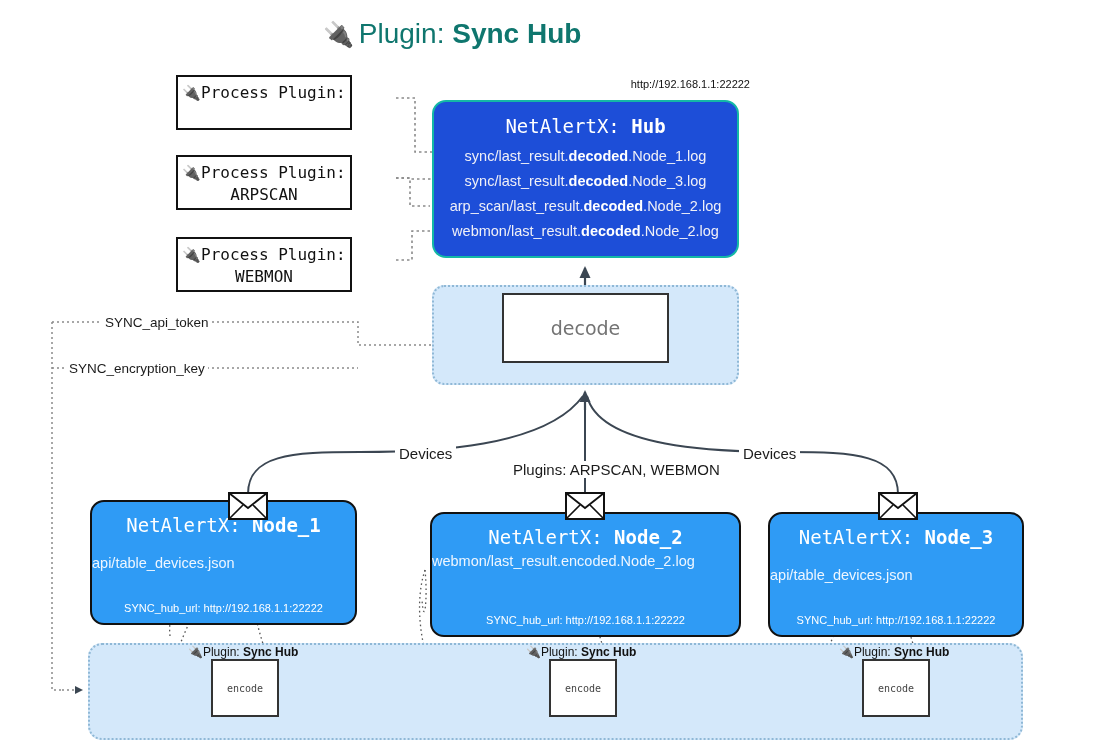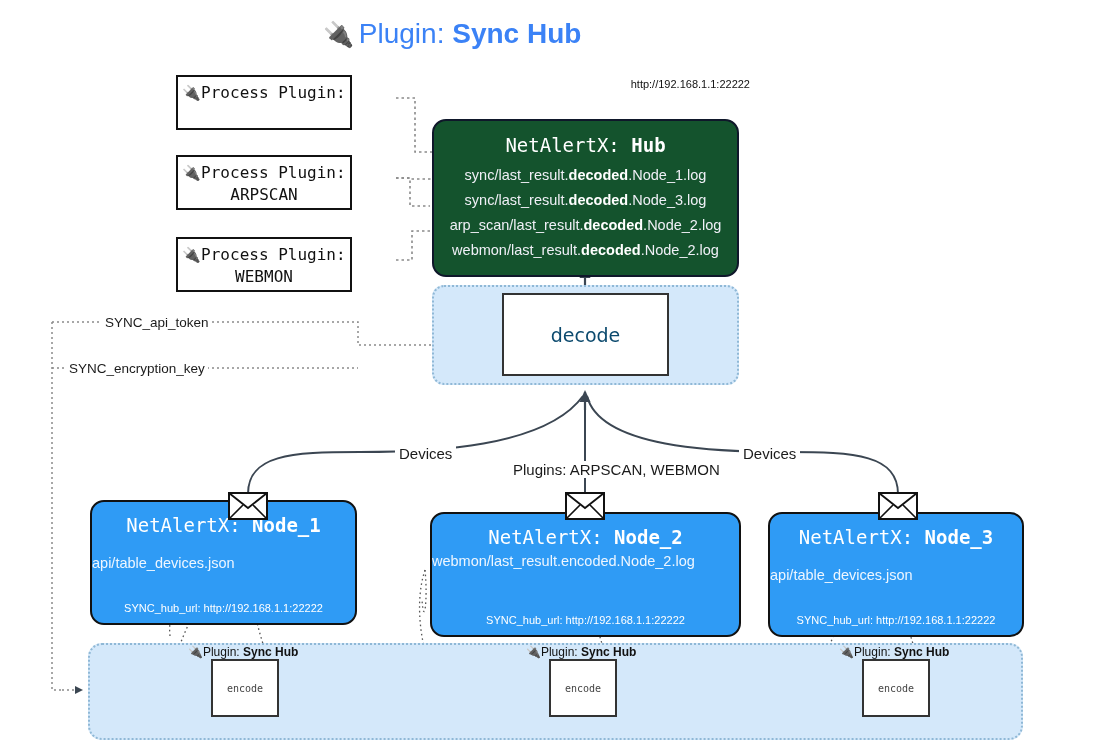--- a/index.html
+++ b/index.html
@@ -23,21 +23,21 @@
     z-index: 1;
   }
 
   
   .title {
     position: absolute;
     left: 0; top: 18px;
     width: 905px;
     text-align: center;
     font-size: 28px;
-    color: #3b82f6;
+    color: #0f766e;
     white-space: nowrap;
     z-index: 4;
   }
   .title .plug { font-size: 25px; margin-right: 4px; }
   .title .tnorm { font-weight: 400; }
   .title .tbold { font-weight: 700; }
 
   
   .pp-box {
     position: absolute;
@@ -64,25 +64,24 @@
     width: 320px;
     text-align: right;
     font-size: 11px;
     color: #111;
     z-index: 4;
   }
   .hub {
     position: absolute;
     left: 432px; top: 100px;
     width: 307px; height: 158px;
-    background: #14532d;
-    border: 2px solid #0f172a;
+    background: #1d4ed8;
+    border: 2px solid #14b8a6;
     border-radius: 14px;
     z-index: 3;
-    margin-top: 19px;
   }
   .hub-title {
     text-align: center;
     font-family: "DejaVu Sans Mono", monospace;
     font-size: 19px;
     color: #ffffff;
     margin-top: 13px;
     white-space: nowrap;
   }
   .hub-title b { font-weight: 700; }
@@ -105,30 +104,30 @@
     left: 432px; top: 285px;
     width: 307px; height: 100px;
     background: #d4e8fa;
     border: 2px dotted #8fb8d6;
     border-radius: 12px;
     z-index: 2;
   }
   .decode-box {
     position: absolute;
     left: 502px; top: 293px;
-    width: 167px; height: 83px;
+    width: 167px; height: 70px;
     background: #ffffff;
     border: 2px solid #333;
     z-index: 3;
     display: flex;
     align-items: center;
     justify-content: center;
     font-family: "DejaVu Sans", sans-serif;
     font-size: 19px;
-    color: #0c4a6e;
+    color: #737373;
   }
 
   
   .tok-label {
     position: absolute;
     font-size: 13.5px;
     color: #1b1b1b;
     background: #ffffff;
     padding: 0 3px;
     white-space: nowrap;

